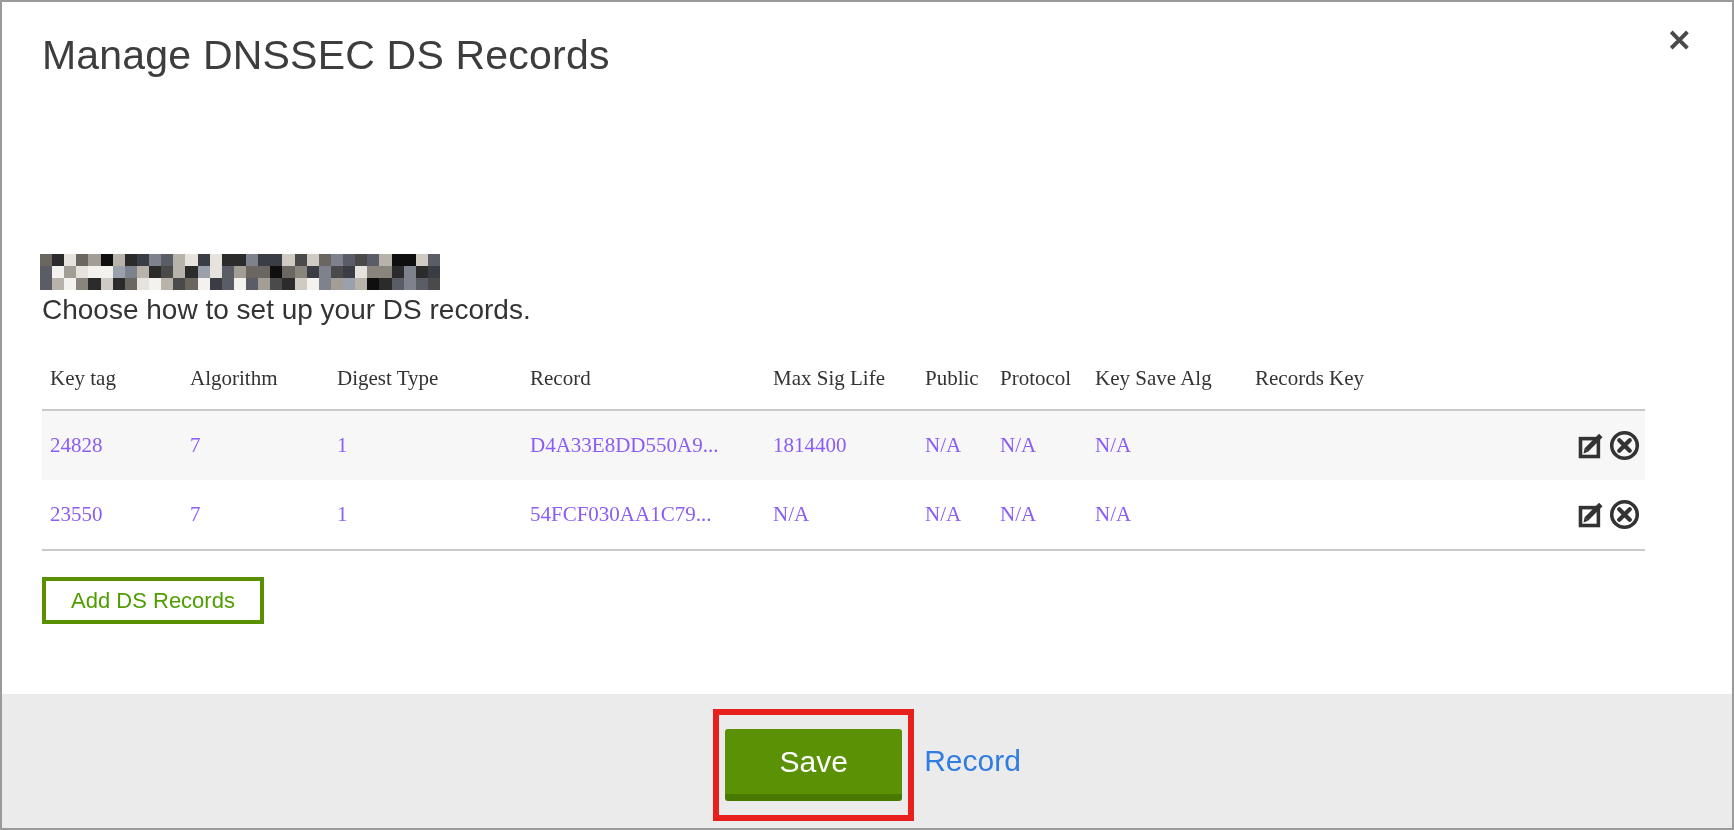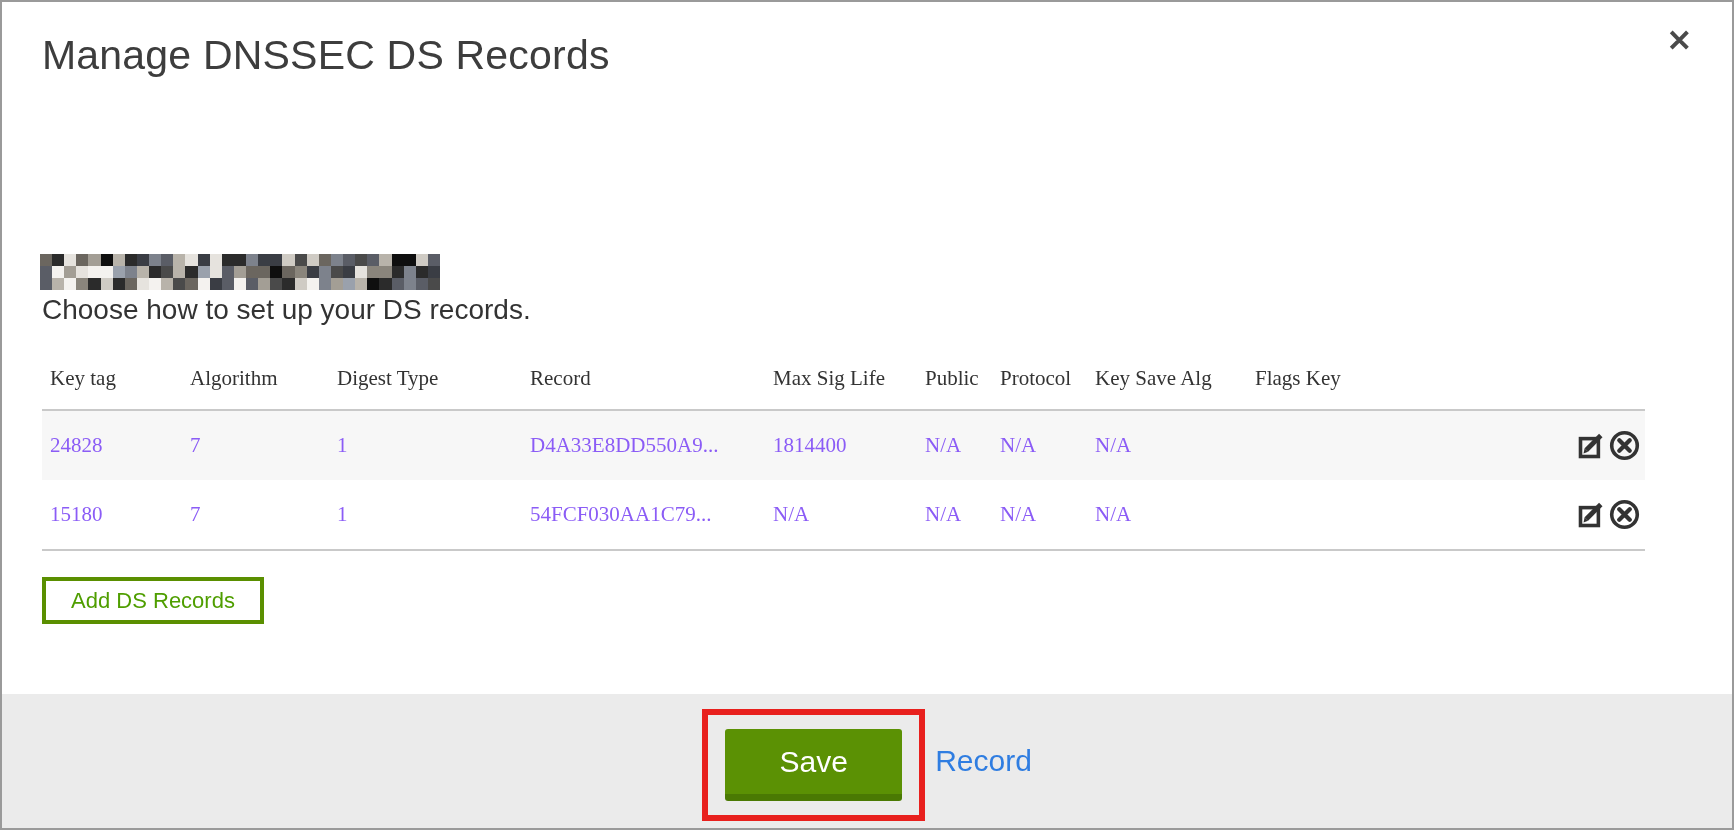--- a/index.html
+++ b/index.html
@@ -66,21 +66,21 @@
     cursor: pointer;
   }
   .footer {
     position: absolute; left: 0; bottom: 0;
     width: 100%; height: 134px;
     background: #ebebeb;
     display: flex; align-items: center; justify-content: center;
   }
   .annotation-box {
     border: 6px solid #e8201d;
-    padding: 14px 17px;
+    padding: 14px 6px;
     background: transparent;
     line-height: 0;
     margin-top: 8px;
   }
   .save-btn {
     width: 177px; height: 72px;
     background: #5b9104;
     border: none;
     border-bottom: 7px solid #4a7903;
     border-radius: 3px;
@@ -223,21 +223,21 @@
     <thead>
       <tr>
         <th>Key tag</th>
         <th>Algorithm</th>
         <th>Digest Type</th>
         <th>Record</th>
         <th>Max Sig Life</th>
         <th>Public</th>
         <th>Protocol</th>
         <th>Key Save Alg</th>
-        <th>Flags Key</th>
+        <th>Records Key</th>
         <th></th>
       </tr>
     </thead>
     <tbody>
       <tr class="alt">
         <td>24828</td>
         <td>7</td>
         <td>1</td>
         <td>D4A33E8DD550A9...</td>
         <td>1814400</td>
@@ -254,21 +254,21 @@
             </svg></span>
           </button><button class="icon-btn"><span>
             <svg width="33" height="33" viewBox="0 0 24 24">
               <circle cx="12" cy="12" r="9.3" fill="none" stroke="#333" stroke-width="2.6"></circle>
               <path d="M8.2 8.2 L15.8 15.8 M15.8 8.2 L8.2 15.8" stroke="#333" stroke-width="3.1" stroke-linecap="round" fill="none"></path>
             </svg></span>
           </button>
         </td>
       </tr>
       <tr>
-        <td>15180</td>
+        <td>23550</td>
         <td>7</td>
         <td>1</td>
         <td>54FCF030AA1C79...</td>
         <td>N/A</td>
         <td>N/A</td>
         <td>N/A</td>
         <td>N/A</td>
         <td></td>
         <td class="actions-cell">
           <button class="icon-btn"><span>

